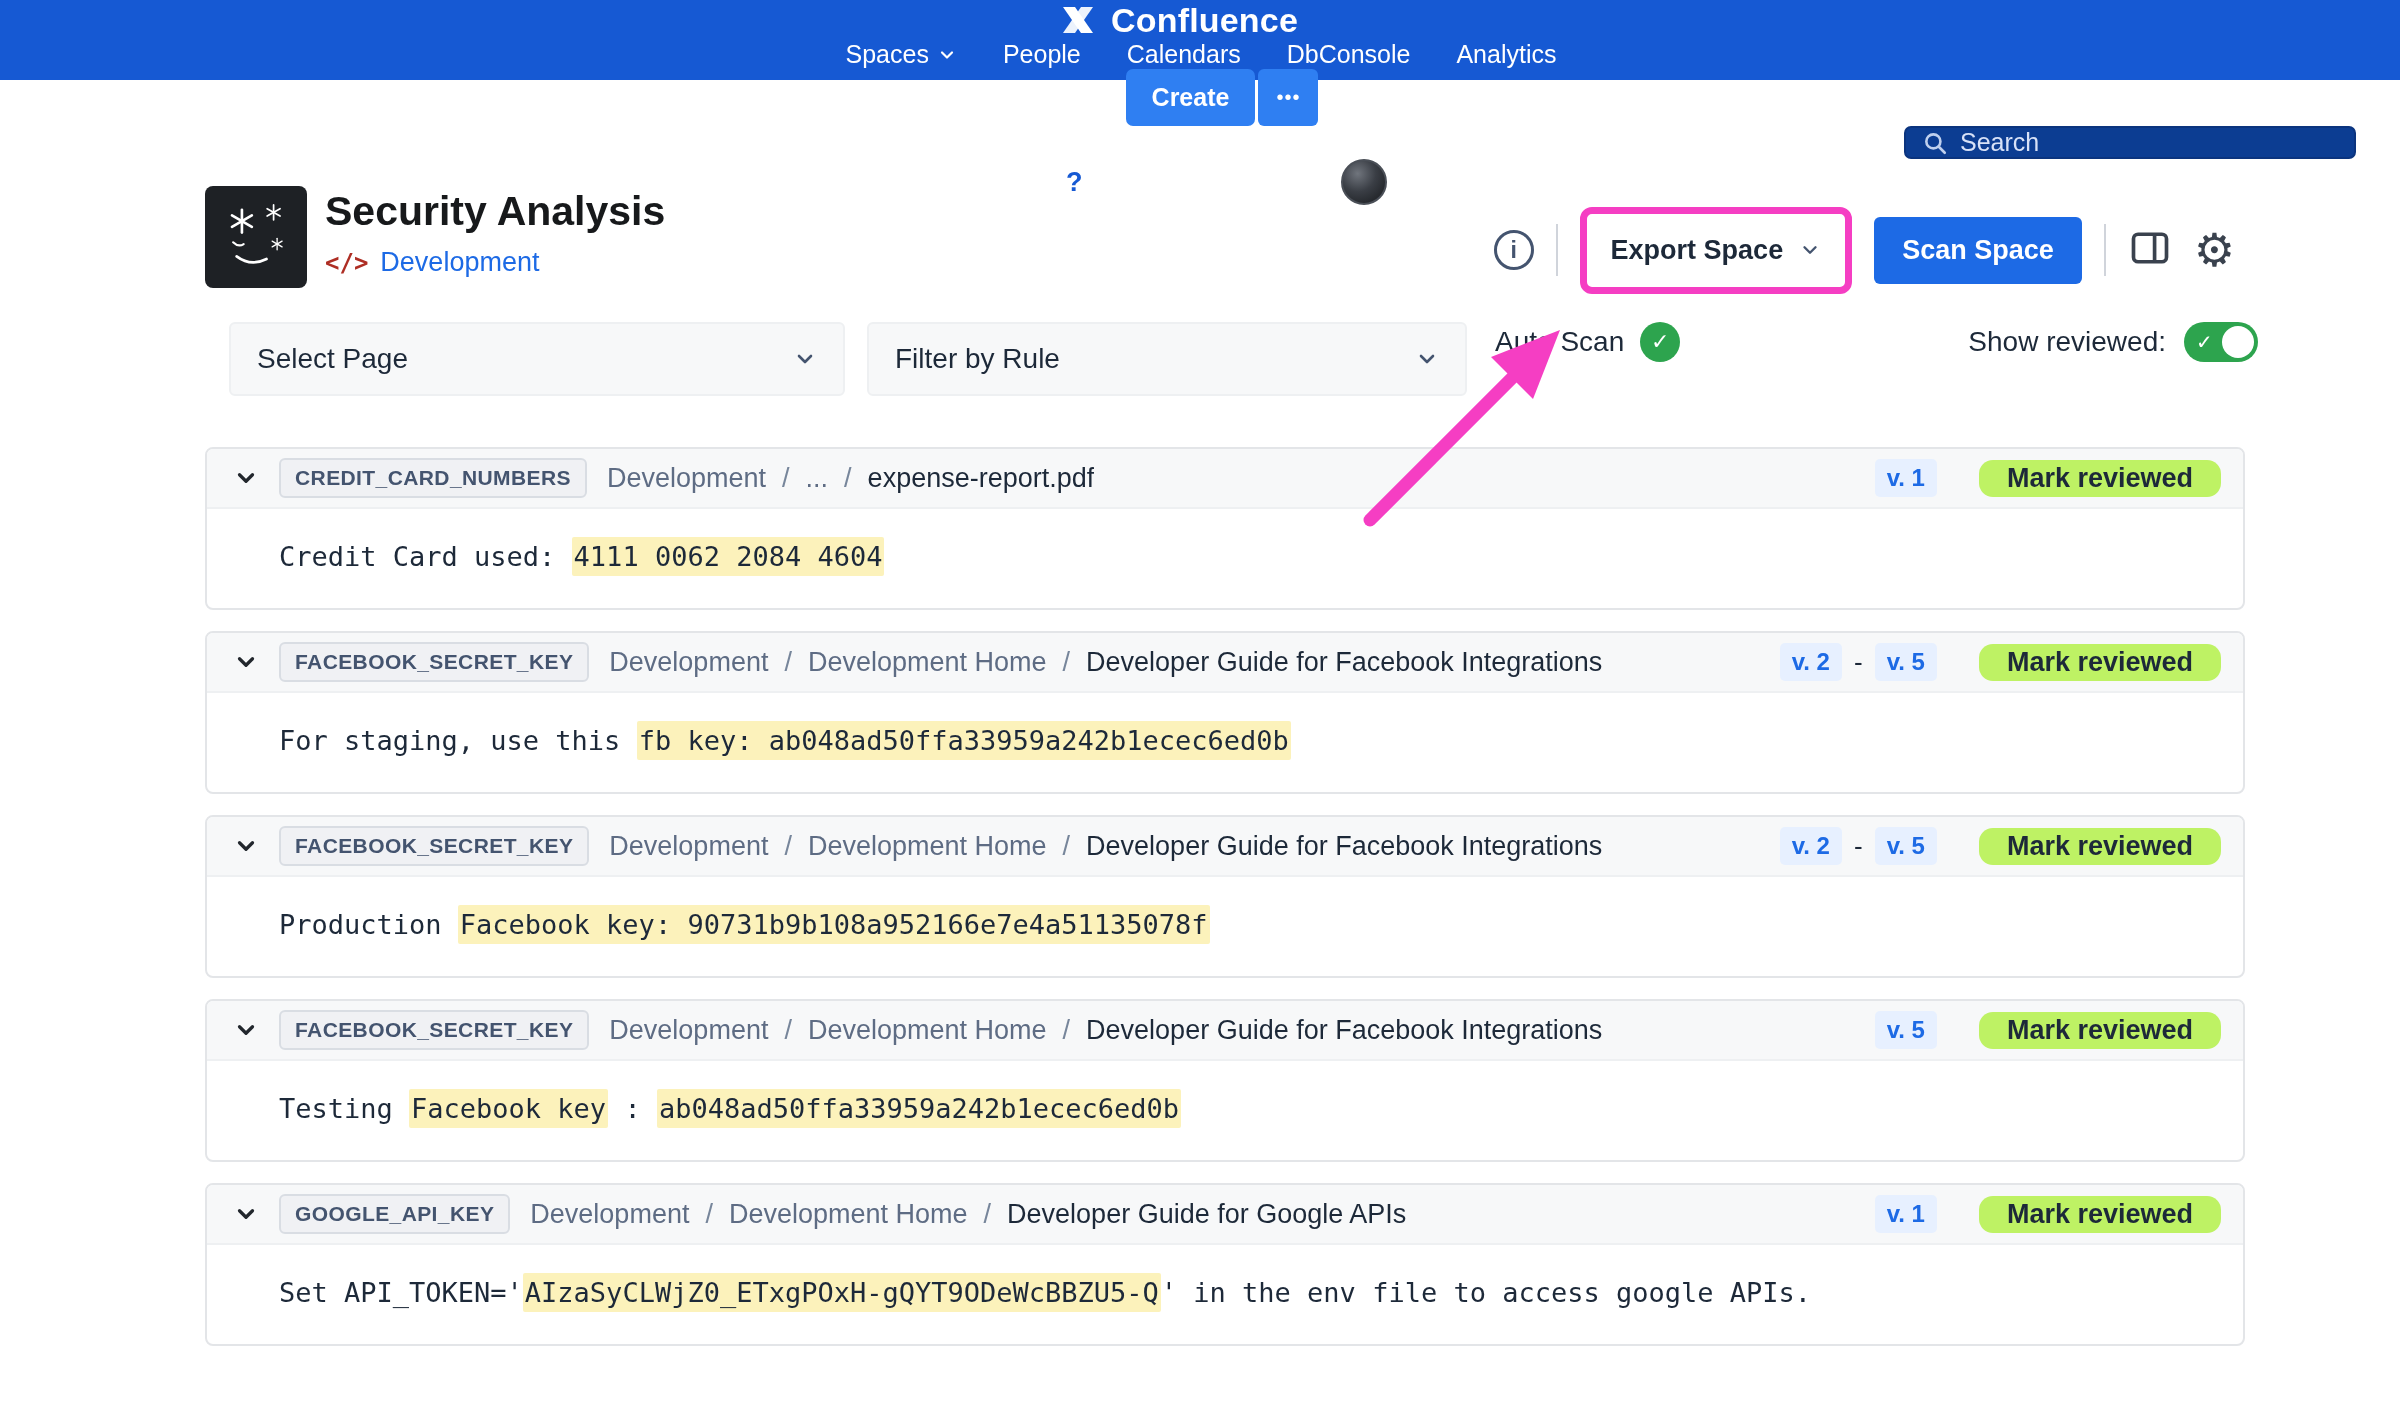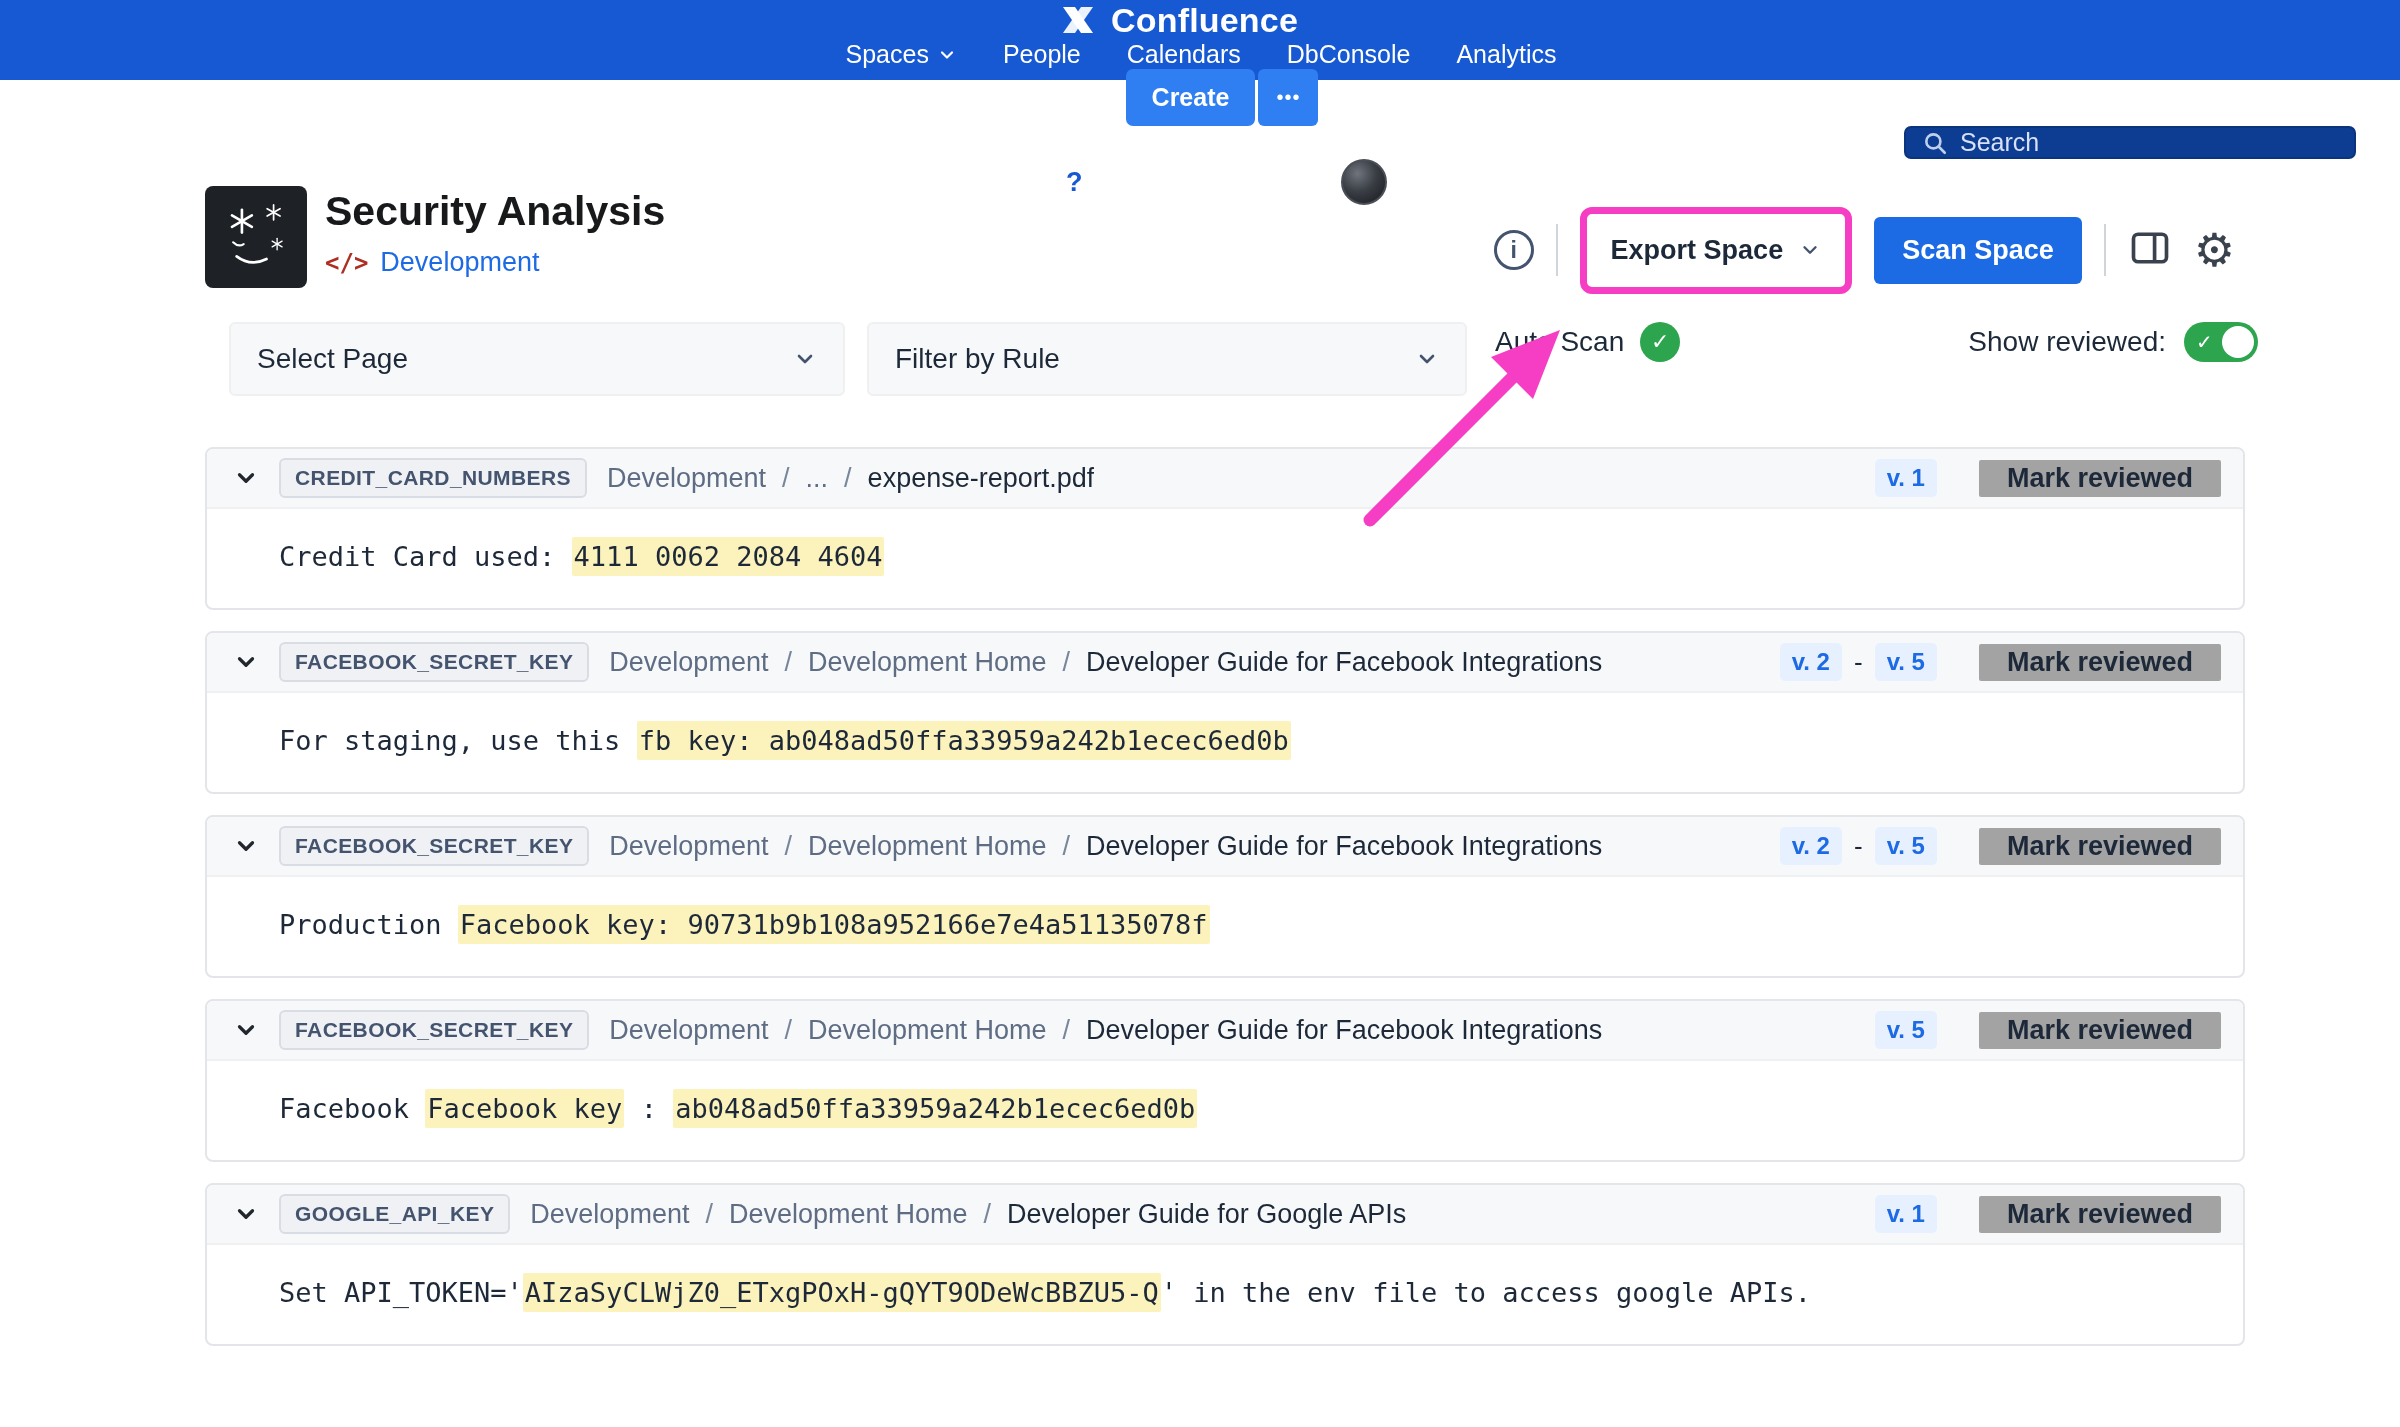--- a/index.html
+++ b/index.html
@@ -114,21 +114,21 @@
   }
   .crumbs { display:flex; align-items:center; gap:16px; font-size:27px; color:#5e6c84; white-space:nowrap; overflow:hidden; }
   .crumb { cursor:pointer; }
   .crumb.last { color:#1d2939; }
   .crumb-sep { color:#77869b; }
   .head-spacer { flex:1; }
   .versions { display:flex; align-items:center; gap:12px; margin-right:22px; }
   .vpill { background:#e7f0ff; color:#1d6ae5; font-weight:700; font-size:24px; padding:5px 12px; border-radius:5px; cursor:pointer; }
   .vdash { color:#1d2939; font-size:26px; }
   .review-btn {
-    background:#a3a3a3; border:none; border-radius:2px; color:#1d2939;
+    background:#bef264; border:none; border-radius:14px; color:#1d2939;
     font-size:27px; font-weight:700; padding:3px 28px; cursor:pointer; white-space:nowrap; font-family:inherit;
   }
   .card-body { padding:32px 26px 36px 72px; }
   .snippet { font-family:"DejaVu Sans Mono",monospace; font-size:27px; color:#1d2939; }
   .hl { background:#fcf2bb; padding:4px 2px; border-radius:2px; }
   
   .annotation-arrow { position:absolute; top:0; left:0; width:2400px; height:1427px; pointer-events:none; z-index:40; }
 </style>
 </head>
 <body>
@@ -358,21 +358,21 @@
           <span class="crumb-sep">/</span>
           <span class="crumb last">Developer Guide for Facebook Integrations</span>
         </nav>
       <span class="head-spacer"></span>
       <span class="versions">
           <span class="vpill">v. 5</span>
         </span>
       <button class="review-btn">Mark reviewed</button>
     </header>
     <div class="card-body">
-      <code class="snippet"><span>Facebook </span><span class="hl">Facebook key</span><span> : </span><span class="hl">ab048ad50ffa33959a242b1ecec6ed0b</span></code>
+      <code class="snippet"><span>Testing </span><span class="hl">Facebook key</span><span> : </span><span class="hl">ab048ad50ffa33959a242b1ecec6ed0b</span></code>
     </div>
   </section>
 
   <section class="card">
     <header class="card-head">
       <svg class="collapse-chev" viewBox="0 0 24 24">
         <path d="M6 9l6 6 6-6" fill="none" stroke="currentColor" stroke-width="3" stroke-linecap="round" stroke-linejoin="round"></path>
       </svg>
       <span class="rule-badge">GOOGLE_API_KEY</span>
       <nav class="crumbs">

